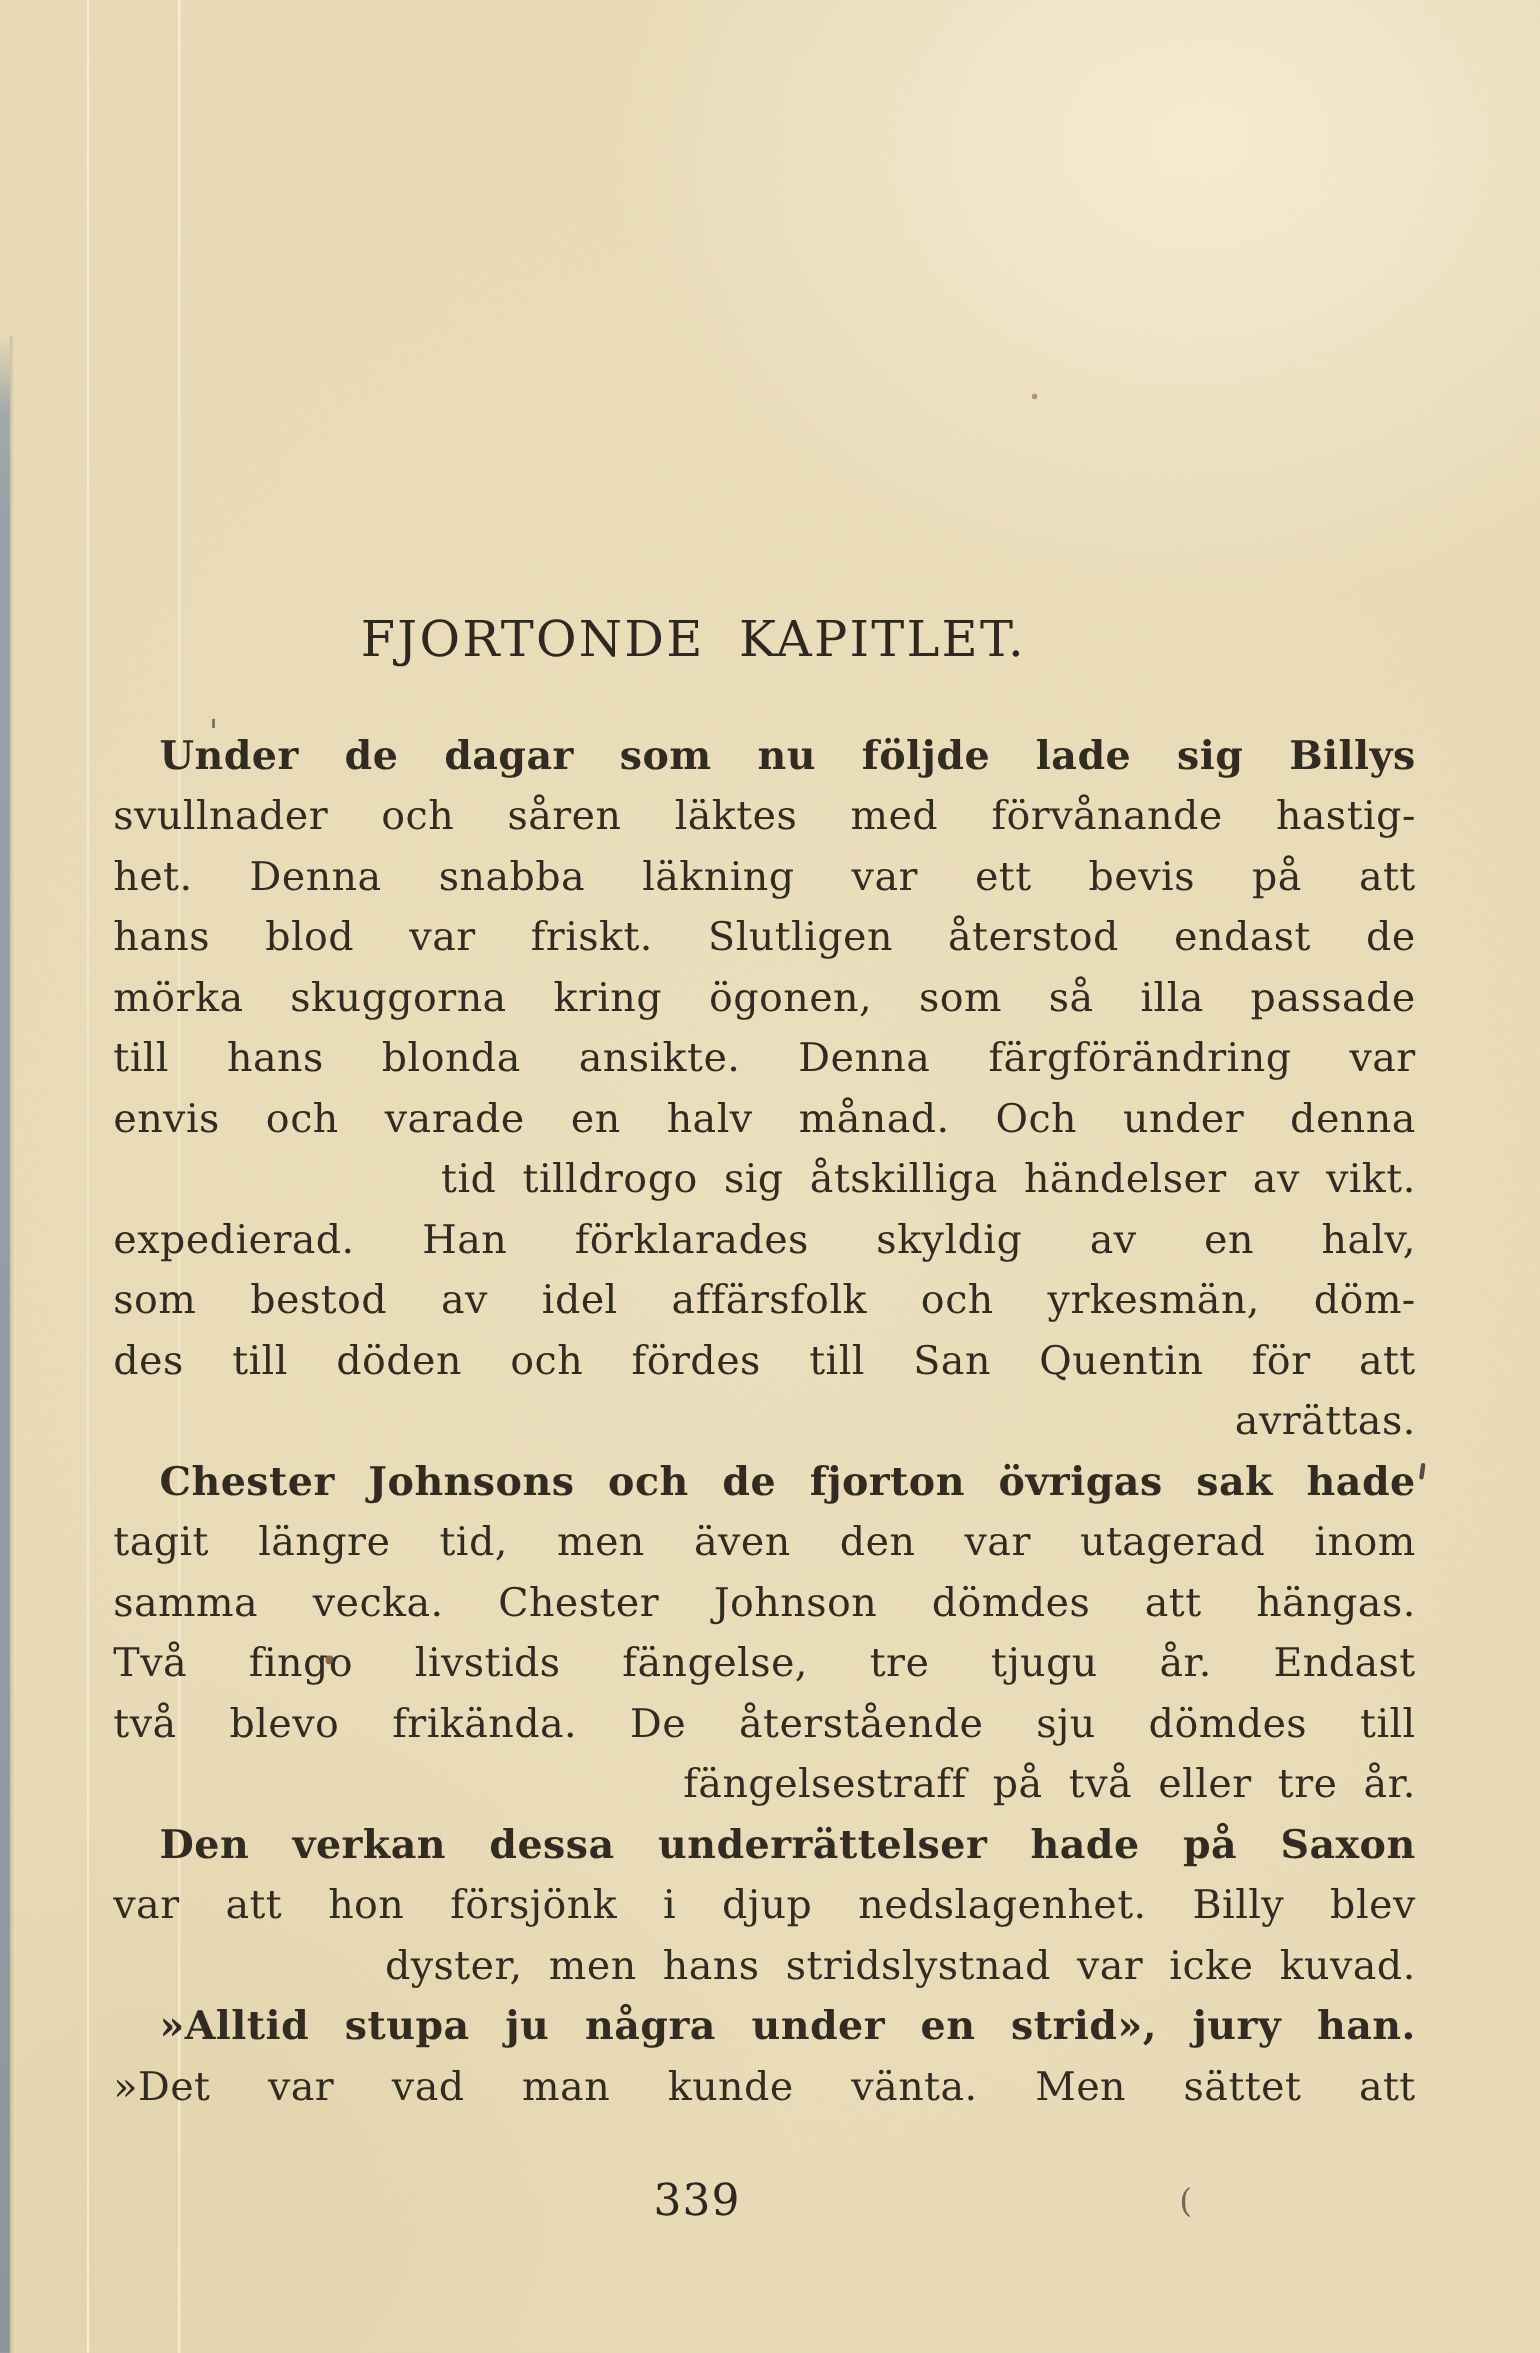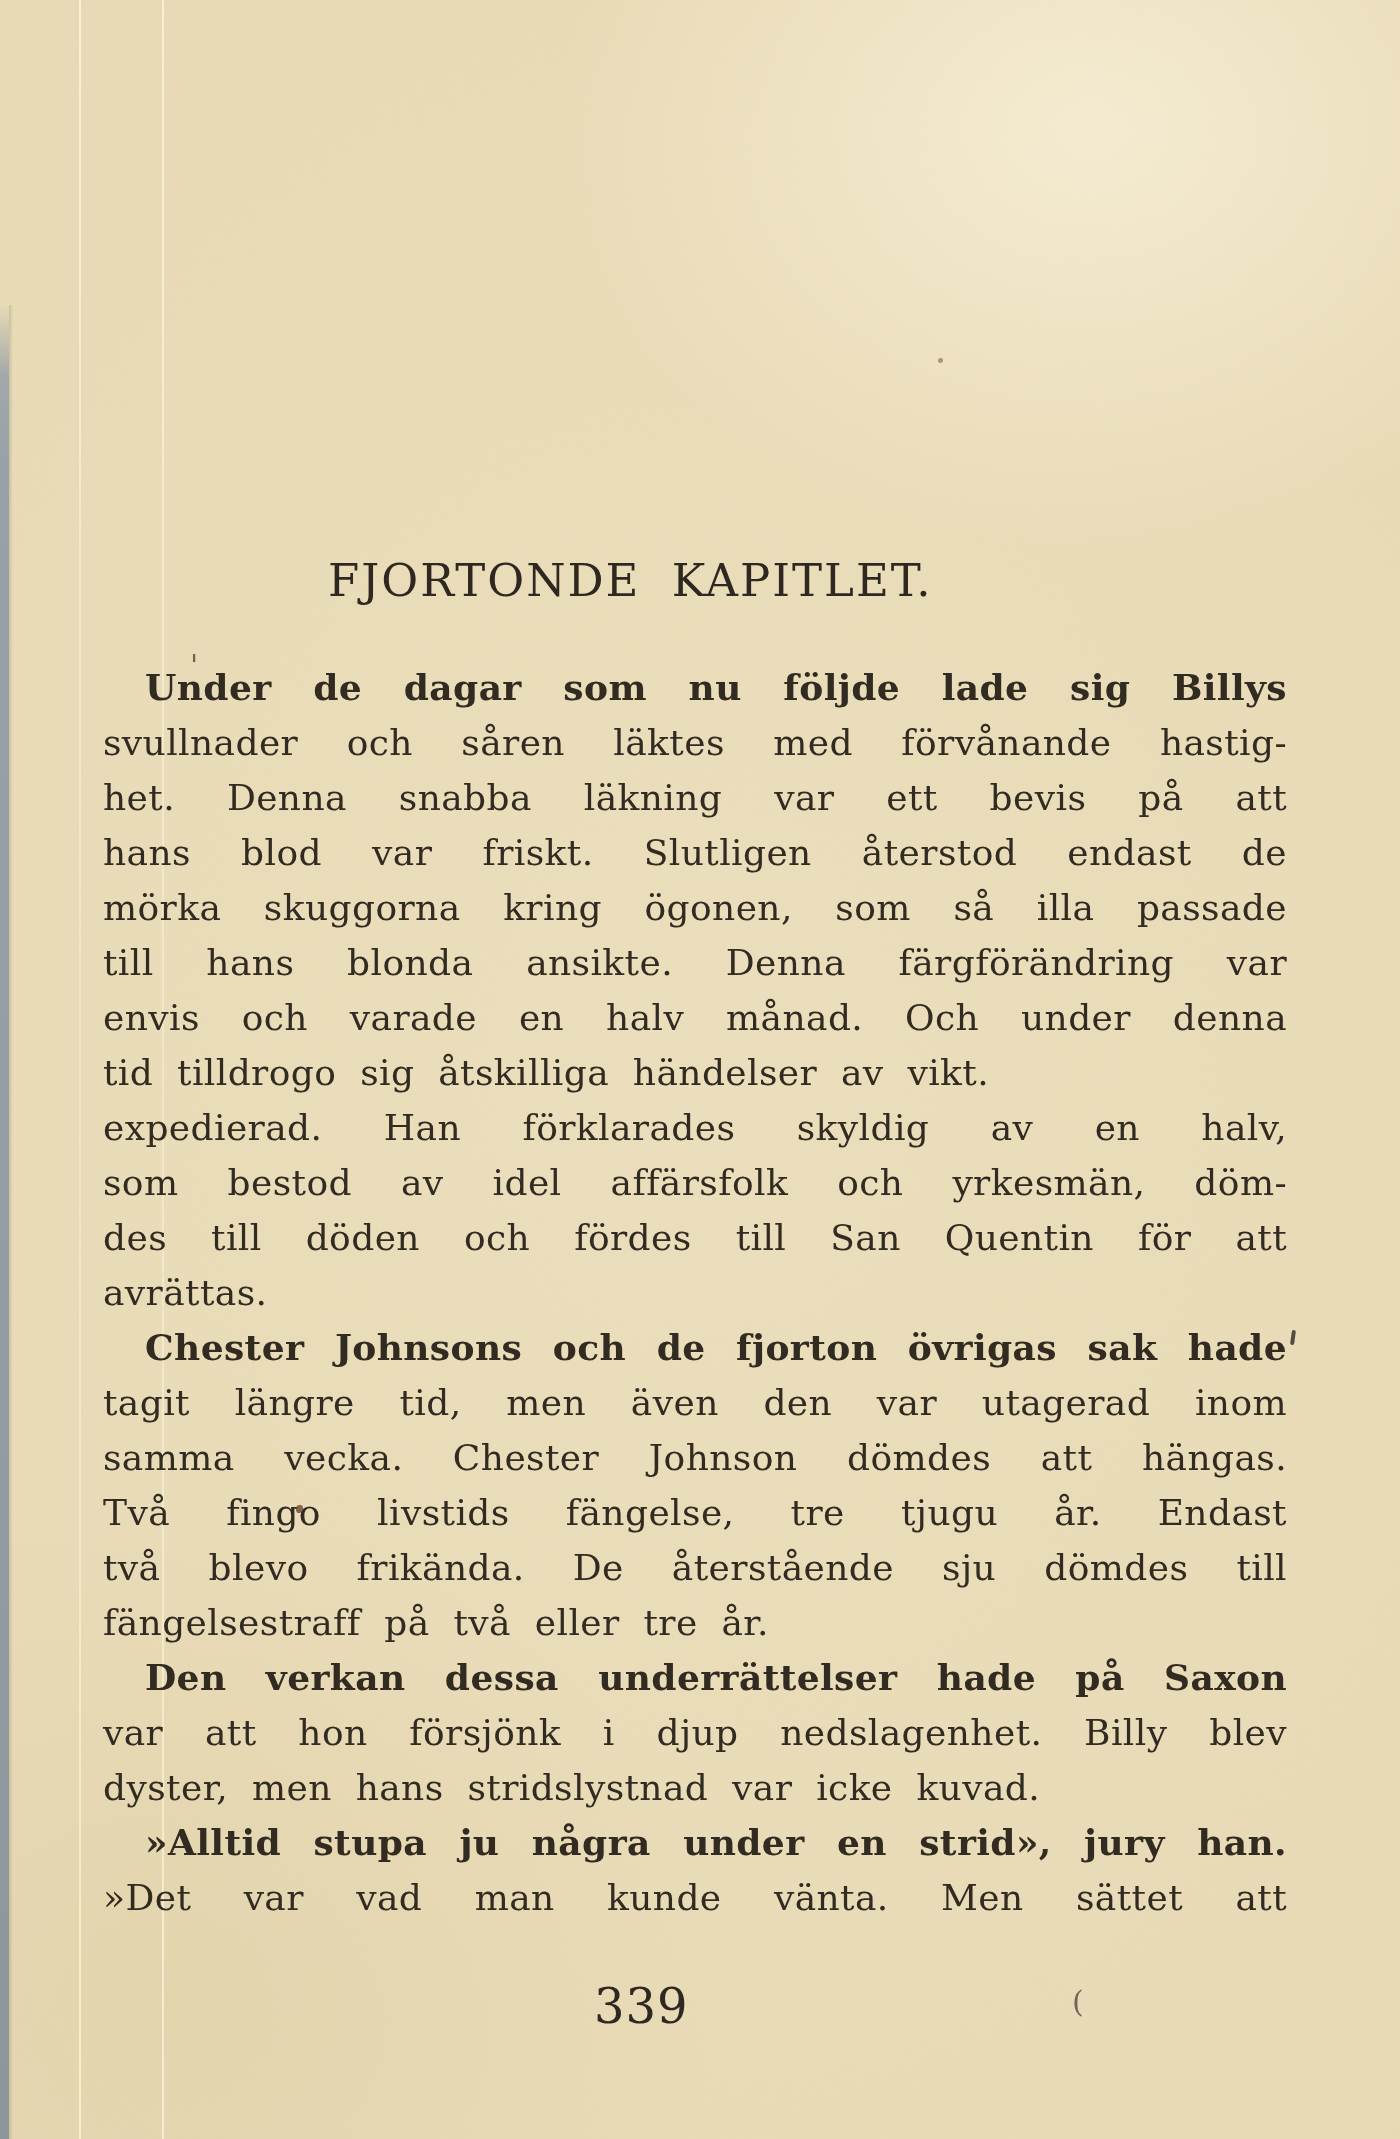--- a/index.html
+++ b/index.html
@@ -37,25 +37,25 @@
     letter-spacing:2px; word-spacing:15px;
     color:#2e2821;
   }
   .body-text { position:absolute; left:103px; top:660px; width:1184px; }
   .ln {
     height:55px; line-height:55px;
     font-size:36px; letter-spacing:.4px; word-spacing:3px;
     color:#322b21;
   }
   .j { text-align:justify; text-align-last:justify; }
-  .e { text-align:left; word-spacing:12px; }
+  .e { text-align:right; word-spacing:12px; }
   .i { padding-left:42px;font-weight:bold; }
   .page-number {
     position:absolute; left:594px; top:1978px;
-    font-size:48px; letter-spacing:1px; color:#2e2821;
+    font-size:40px; letter-spacing:1px; color:#2e2821;
   }
   .speck { position:absolute; pointer-events:none; }
   .speck-dot { width:7px; height:8px; border-radius:50% 40% 55% 45%; background:#6b4a2a; opacity:.8; }
   .speck-tick { width:4px; height:15px; border-radius:2px; background:#3a332a; transform:rotate(8deg); opacity:.85; }
   .speck-glyph { font-family:"DejaVu Serif",serif; font-size:30px; color:#4a4136; opacity:.75; }
 </style>
 </head>
 <body>
 
 <div class="page">

